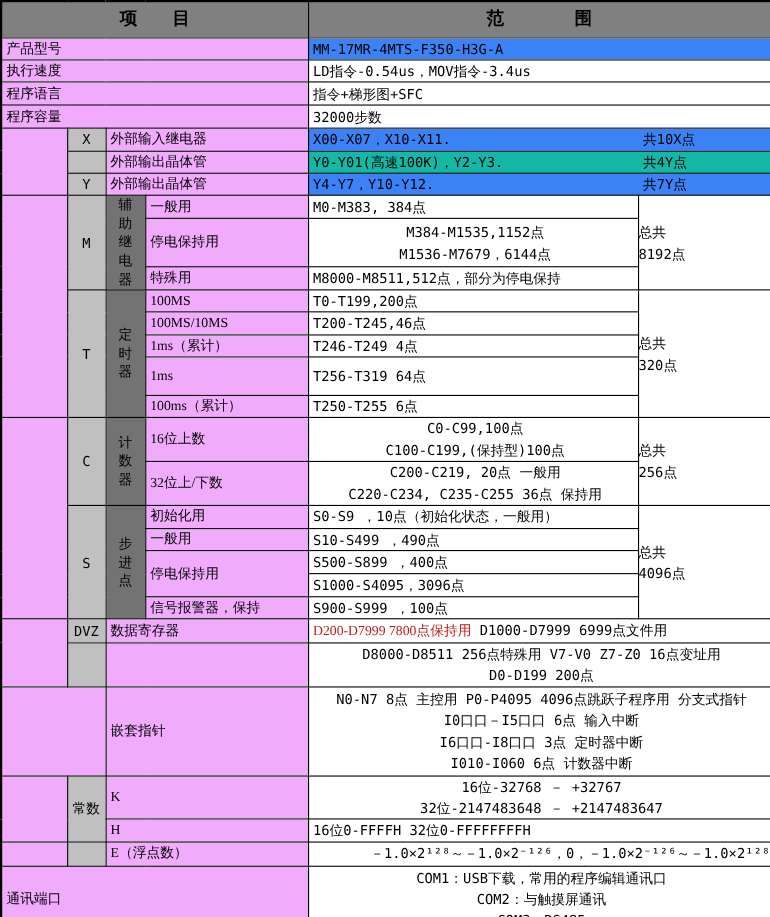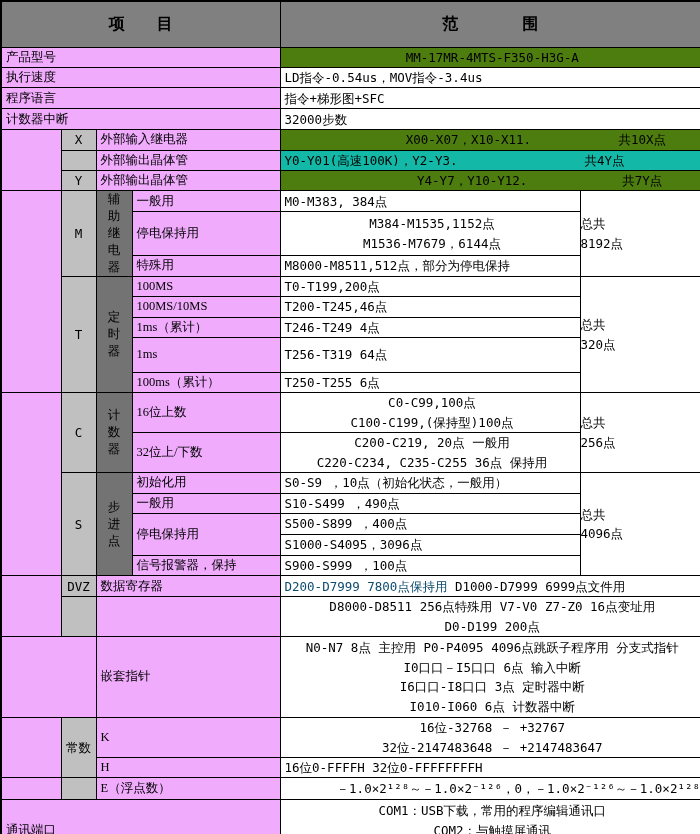--- a/index.html
+++ b/index.html
@@ -27,67 +27,67 @@
     font-size:16px;
     font-weight:bold;
     text-align:center;
     padding:0;
   }
   td.lab{background:#f0abfc;font-family:Liberation Serif, serif;}
   td.code{background:#C0C0C0;text-align:center;padding:0;}
   td.vname{background:#737373;text-align:center;padding:0;}
   td.val{background:#FFFFFF;}
   td.total{background:#FFFFFF;text-align:left;padding:0;white-space:pre-line;}
-  td.gold{background:#4d7c0f;text-align:center;}
+  td.gold{background:#3b82f6;}
   td.orange{background:#14b8a6;}
   .ml{white-space:pre-line;text-align:center;}
   .vert{
     width:1.1em;
     margin:0 auto;
     word-break:break-all;
     line-height:1.35;
     text-align:center;
   }
   .iov{display:inline-block;width:300px;}
-  .red{color:#0c4a6e;}
+  .red{color:#b91c1c;font-family:Liberation Serif, serif;}
   td.center{text-align:right;padding:0;}
 </style>
 </head>
 <body>
 
 <table class="spec">
   <colgroup>
     <col style="width:60px">
       <col style="width:35px">
       <col style="width:36px">
     <col style="width:148px">
       <col style="width:300px">
       <col style="width:121px">
   </colgroup>
 
   <tbody>
-      <tr style="height:46px">
+      <tr style="height:33px">
     <th class="hdr" colspan="4">项　　目</th>
     <th class="hdr" colspan="2">范　　　　围</th>
   </tr>
 
   <tr style="height:20px">
     <td class="lab" colspan="4">产品型号</td>
     <td class="val gold" colspan="2">MM-17MR-4MTS-F350-H3G-A</td>
   </tr>
   <tr style="height:20px">
     <td class="lab" colspan="4">执行速度</td>
     <td class="val" colspan="2">LD指令-0.54us，MOV指令-3.4us</td>
   </tr>
   <tr style="height:21px">
     <td class="lab" colspan="4">程序语言</td>
     <td class="val" colspan="2">指令+梯形图+SFC</td>
   </tr>
   <tr style="height:21px">
-    <td class="lab" colspan="4">计数器中断</td>
+    <td class="lab" colspan="4">程序容量</td>
     <td class="val" colspan="2">32000步数</td>
   </tr>
 
   <tr style="height:19px">
     <td class="lab" rowspan="3"></td>
     <td class="code">X</td>
     <td class="lab" colspan="2">外部输入继电器</td>
     <td class="val gold" colspan="2"><span class="iov">X00-X07，X10-X11.</span><span>共10X点</span></td>
   </tr>
   <tr style="height:19px">

